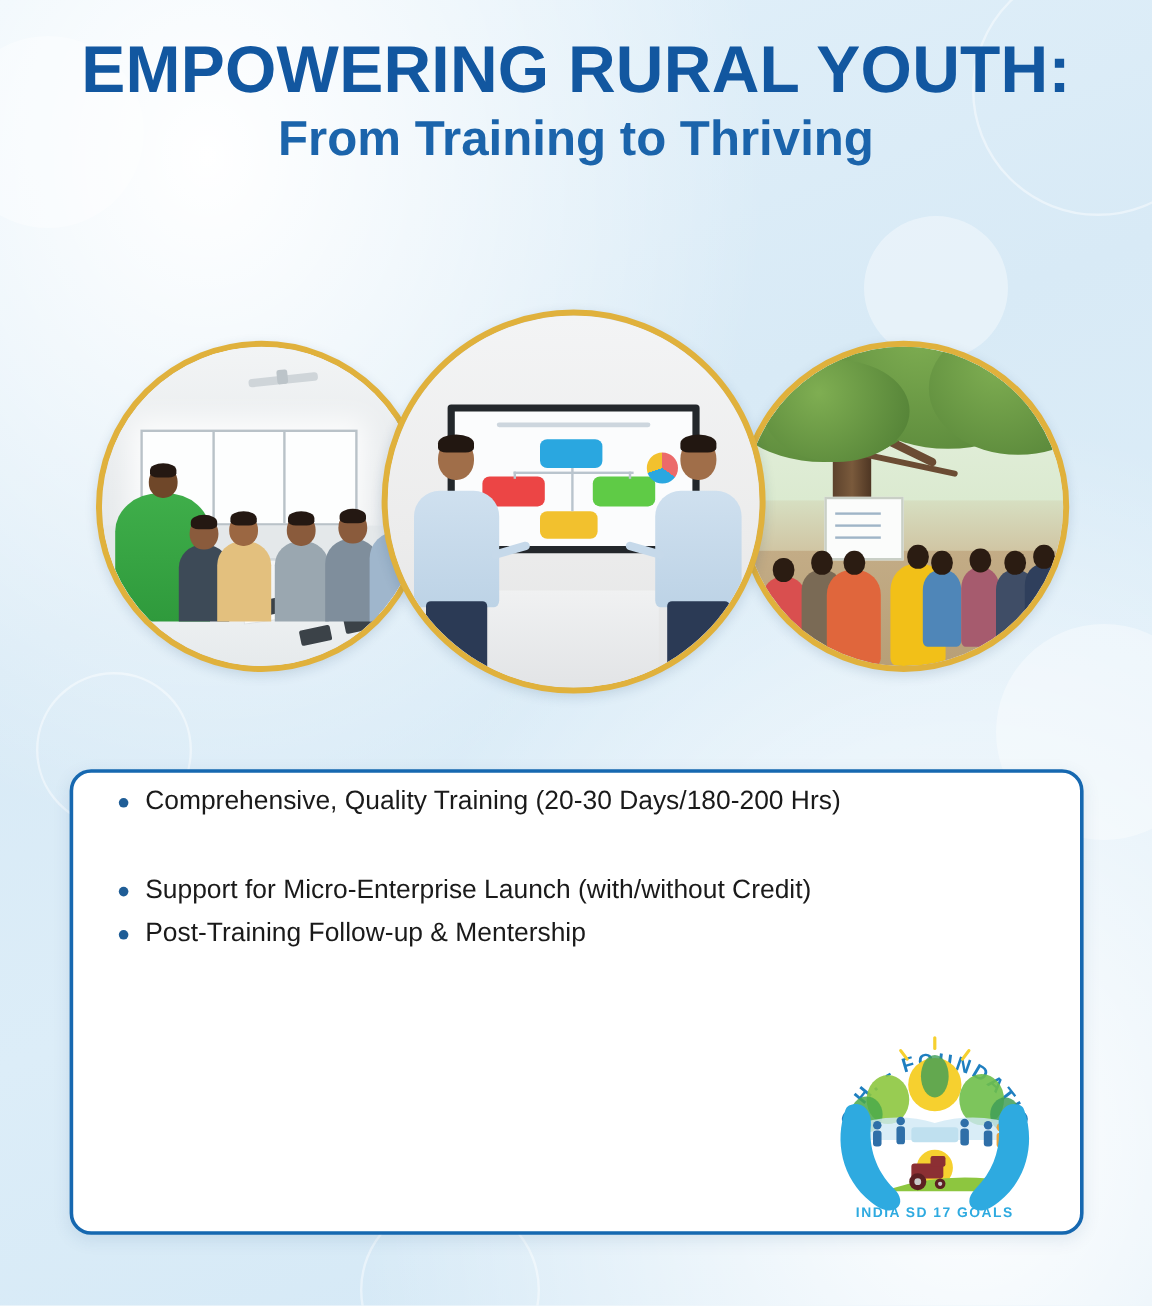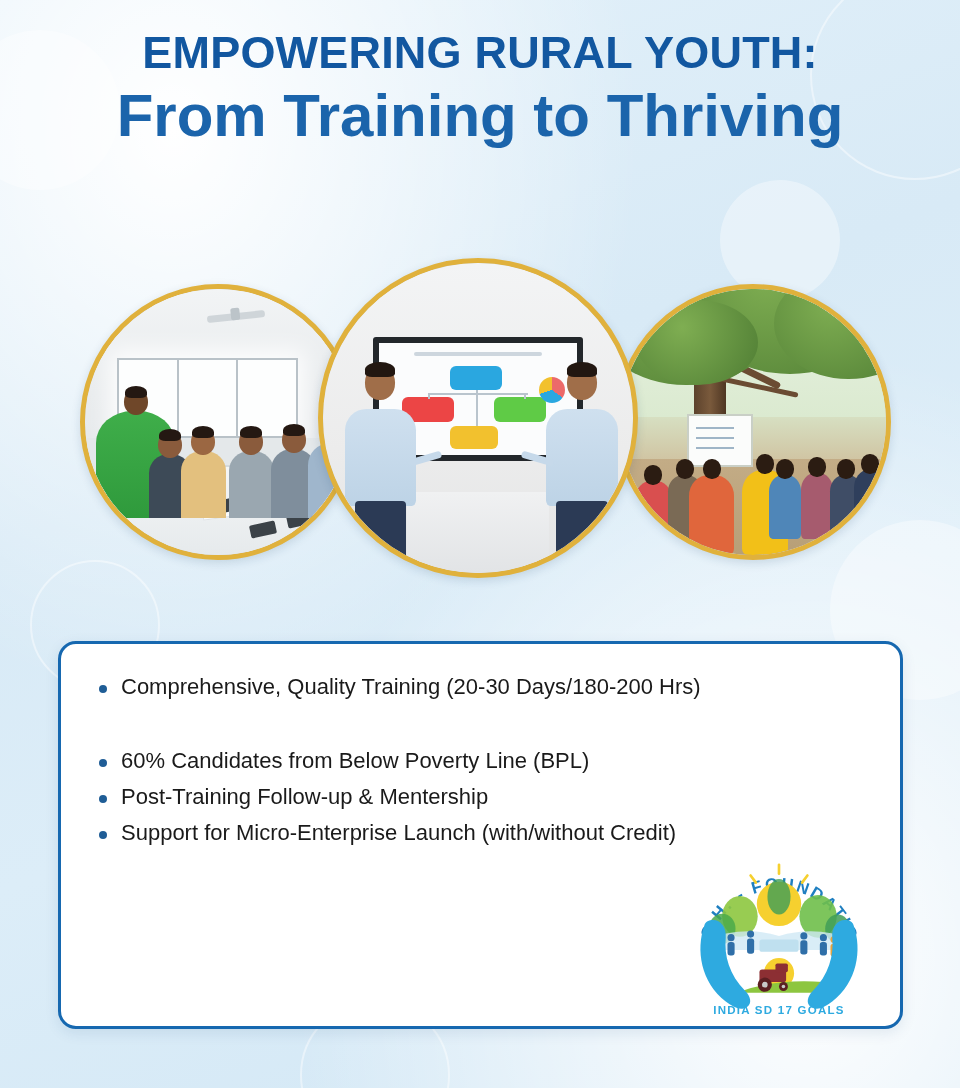--- a/index.html
+++ b/index.html
@@ -39,28 +39,28 @@
   }
 
   
   .header {
     position: absolute;
     top: 0; left: 0; right: 0;
     padding-top: 28px;
     text-align: center;
   }
   .title-line1 {
-    font-size: 45px;
+    font-size: 55px;
     font-weight: 700;
     letter-spacing: 0.2px;
     color: #1257a0;
     line-height: 1.12;
   }
   .title-line2 {
-    font-size: 60px;
+    font-size: 41px;
     font-weight: 700;
     color: #1b64ab;
     line-height: 1.25;
   }
   .subtitle {
     margin-top: 9px;
     font-size: 25px;
     font-weight: 400;
     color: #1c5d92;
     letter-spacing: 0.1px;
@@ -160,21 +160,21 @@
     overflow: hidden;
   }
   .card-heading {
     margin: 22px 0 0 28px;
     font-size: 26px;
     font-weight: 700;
     color: #1257a0;
     letter-spacing: 0.1px;
   }
   .bullets {
-    margin: 32px 0 0 34px;
+    margin: 12px 0 0 34px;
     list-style: none;
     position: relative;
     z-index: 2;
   }
   .bullets li {
     position: relative;
     padding-left: 26px;
     font-size: 22px;
     color: #1a1a1a;
     line-height: 1.0;
@@ -338,23 +338,22 @@
     </div>
   </div>
 
 </div>
 
 <div class="card">
 
 
   <ul class="bullets">
     <li class="gap-after">Comprehensive, Quality Training (20-30 Days/180-200 Hrs)</li>
-    <li>60% Candidates from Below Poverty Line (BPL)</li>
+    <li>Support for Micro-Enterprise Launch (with/without Credit)</li>
     <li>Post-Training Follow-up &amp; Mentership</li>
-    <li>Support for Micro-Enterprise Launch (with/without Credit)</li>
   </ul>
 
   <div class="logo">
     <svg viewBox="0 0 200 205" xmlns="http://www.w3.org/2000/svg">
       <defs>
         <path id="arcPath" d="M 22,118 A 80,80 0 0 1 178,118" fill="none"></path>
       </defs>
 
       <text font-family="Liberation Sans, sans-serif" font-size="19" font-weight="700" fill="#1f7fc0" letter-spacing="2.6">
         <textPath href="#arcPath" startOffset="50%" text-anchor="middle">F.S.H. - FOUNDATION</textPath>

